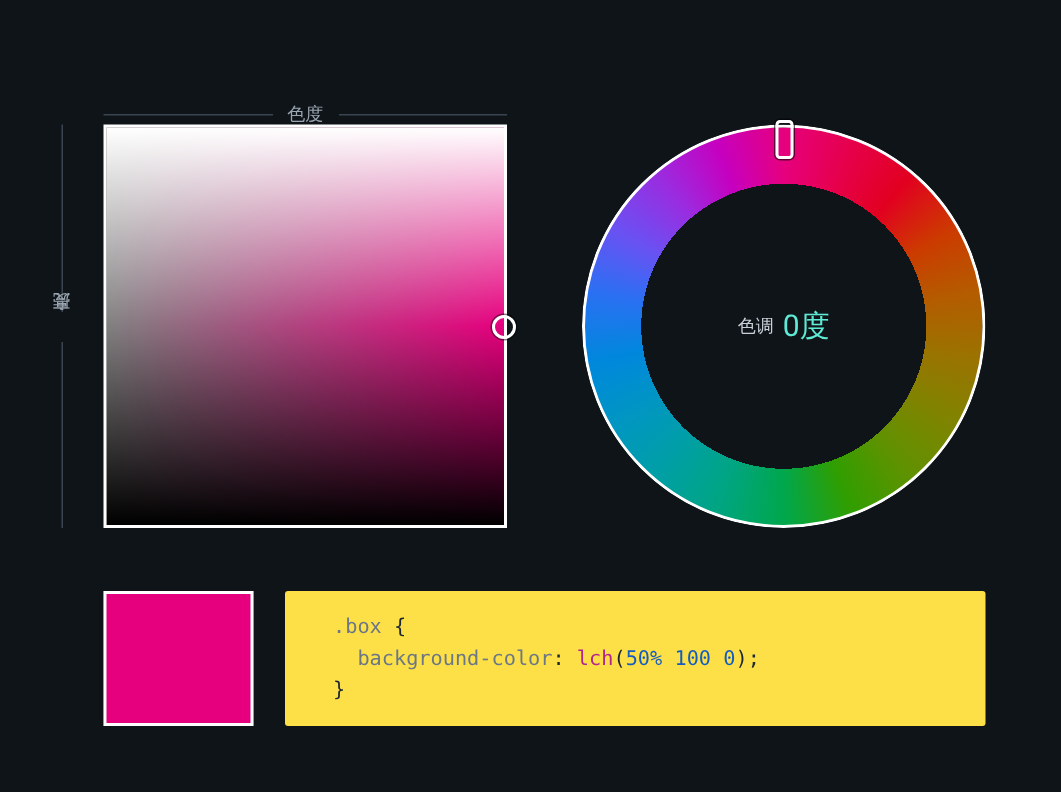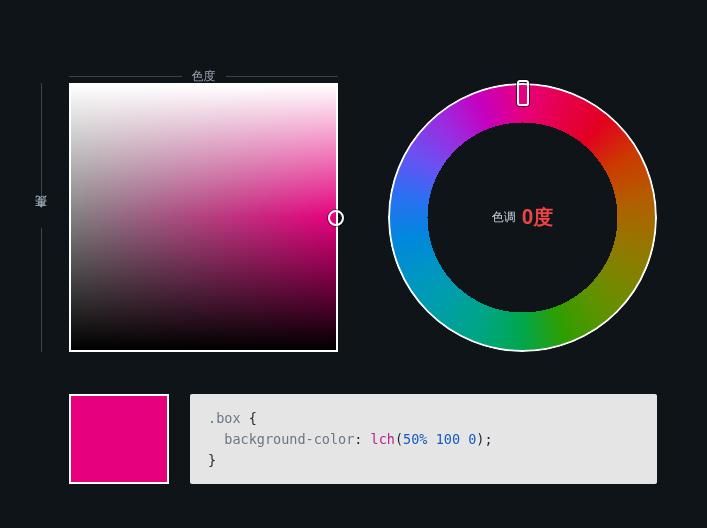--- a/index.html
+++ b/index.html
@@ -99,21 +99,21 @@
     position: absolute;
     inset: 0;
     display: flex;
     flex-direction: row;
     align-items: center;
     justify-content: center;
     gap: 6px;
     pointer-events: none;
   }
   .hue-center .lbl { color: #c8d0d9; font-size: 12px; }
-  .hue-center .val { color: #ef4444; font-size: 20px; font-weight: 700; text-align: right; }
+  .hue-center .val { color: #5eead4; font-size: 20px; font-weight: 400; text-align: right; }
   .hue-handle {
     position: absolute;
     left: 50%;
     top: -3px;
     width: 12px;
     height: 26px;
     border: 2.5px solid #fff;
     border-radius: 3px;
     transform: translateX(-50%);
     box-shadow: 0 0 0 1px rgba(0,0,0,.6);
@@ -129,23 +129,23 @@
     height: 90px;
     background: #e6007e;
     border: 2px solid #fff;
   }
   .code-panel {
     position: absolute;
     left: 190px;
     top: 394px;
     width: 467px;
     height: 90px;
-    background: #e5e5e5;
+    background: #fde047;
     border-radius: 2px;
-    padding: 14px 18px;
+    padding: 14px 32px;
     font-family: ui-monospace, SFMono-Regular, Menlo, Consolas, monospace;
     font-size: 13.5px;
     line-height: 1.55;
     color: #1c2733;
     white-space: pre;
     overflow: hidden;
   }
   .tok-sel  { color: #6b7785; }
   .tok-prop { color: #6b7785; }
   .tok-func { color: #b3268c; }

